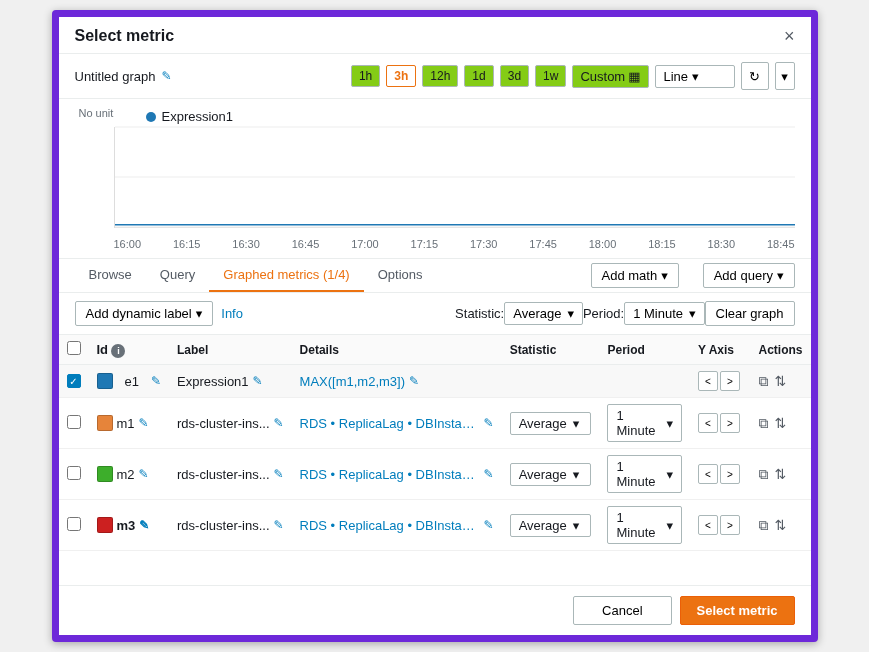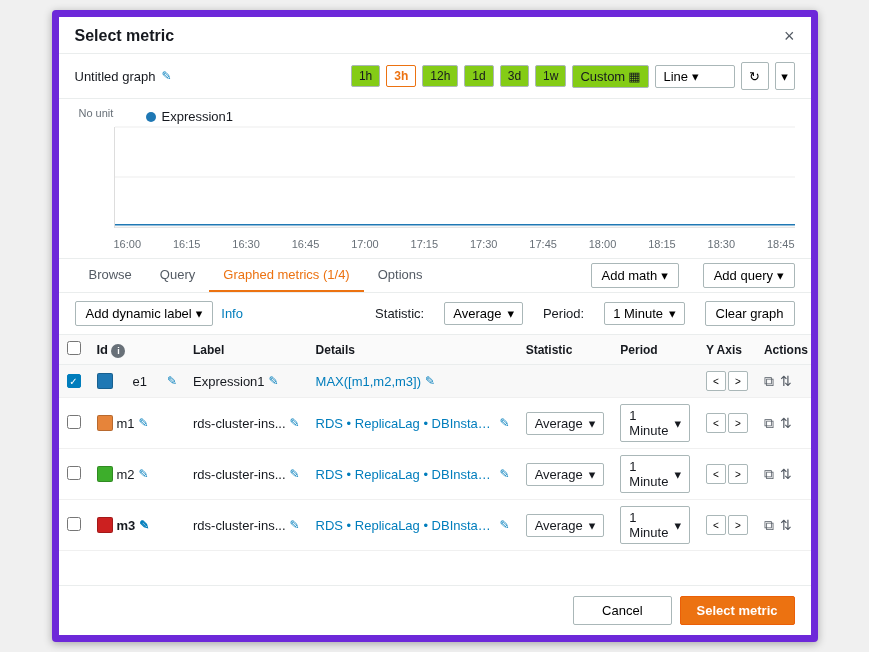--- a/index.html
+++ b/index.html
@@ -28,21 +28,21 @@
     .legend { display: flex; align-items: center; gap: 6px; padding: 2px 55px 4px; font-size: 11px; color: #16191f; }
     .legend-dot { width: 10px; height: 10px; border-radius: 50%; background: #1f78b4; }
     .tabs { display: flex; align-items: center; border-bottom: 1px solid #eaeded; padding: 0 16px; gap: 0; }
     .tab { padding: 8px 14px; cursor: pointer; color: #545b64; border-bottom: 2px solid transparent; font-size: 13px; }
     .tab.active { color: #ec7211; border-bottom: 2px solid #ec7211; font-weight: 500; }
     .tab-actions { margin-left: auto; display: flex; gap: 24px; }
     .add-btn { display: flex; align-items: center; gap: 4px; border: 1px solid #aab7b8; background: #fff; border-radius: 2px; padding: 4px 10px; cursor: pointer; font-size: 13px; }
     .metrics-toolbar { display: flex; align-items: center; padding: 8px 16px; border-bottom: 1px solid #eaeded; gap: 8px; }
     .dynamic-label-btn { display: flex; align-items: center; gap: 4px; border: 1px solid #aab7b8; background: #fff; border-radius: 2px; padding: 4px 10px; cursor: pointer; }
     .info-link { color: #007dbc; cursor: pointer; text-decoration: none; }
-    .stat-period-group { margin-left: auto; display: flex; align-items: center; gap: 20px; }
+    .stat-period-group { margin-left: auto; display: flex; align-items: center; gap: 0; }
     .label-text { color: #16191f; }
     .select-dropdown { display: flex; align-items: center; border: 1px solid #aab7b8; border-radius: 2px; background: #fff; padding: 3px 8px; gap: 6px; cursor: pointer; }
     .clear-btn { border: 1px solid #aab7b8; background: #fff; border-radius: 2px; padding: 4px 10px; cursor: pointer; }
     .table-container { flex: 1; overflow-y: auto; padding: 0; }
     table { width: 100%; border-collapse: collapse; }
     thead th { padding: 6px 8px; background: #fafafa; border-bottom: 1px solid #eaeded; color: #16191f; font-weight: 600; font-size: 12px; text-align: left; position: sticky; top: 0; }
     tbody tr { border-bottom: 1px solid #f0f0f0; }
     tbody td { padding: 6px 8px; vertical-align: middle; font-size: 12px; color: #16191f; }
     .checkbox { width: 14px; height: 14px; cursor: pointer; }
     .checked-box { width: 14px; height: 14px; background: #007dbc; border: 1px solid #007dbc; display: inline-flex; align-items: center; justify-content: center; border-radius: 2px; color: #fff; font-size: 10px; }
@@ -199,21 +199,21 @@
           <th class="col-actions">Actions</th>
         </tr>
       </thead>
       <tbody>
 
         <tr class="row-expression">
           <td>
             <div class="checked-box">✓</div>
           </td>
           <td>
-            <div style="display:flex;align-items:center;gap:20px;">
+            <div style="display:flex;align-items:center;gap:12px;">
               <div class="color-swatch" style="background:#1f78b4;"></div>
               <span>e1</span>
               <span class="edit-icon">✎</span>
             </div>
           </td>
           <td>
             <div style="display:flex;align-items:center;gap:4px;">
               <span class="truncate">Expression1</span>
               <span class="edit-icon">✎</span>
             </div>

